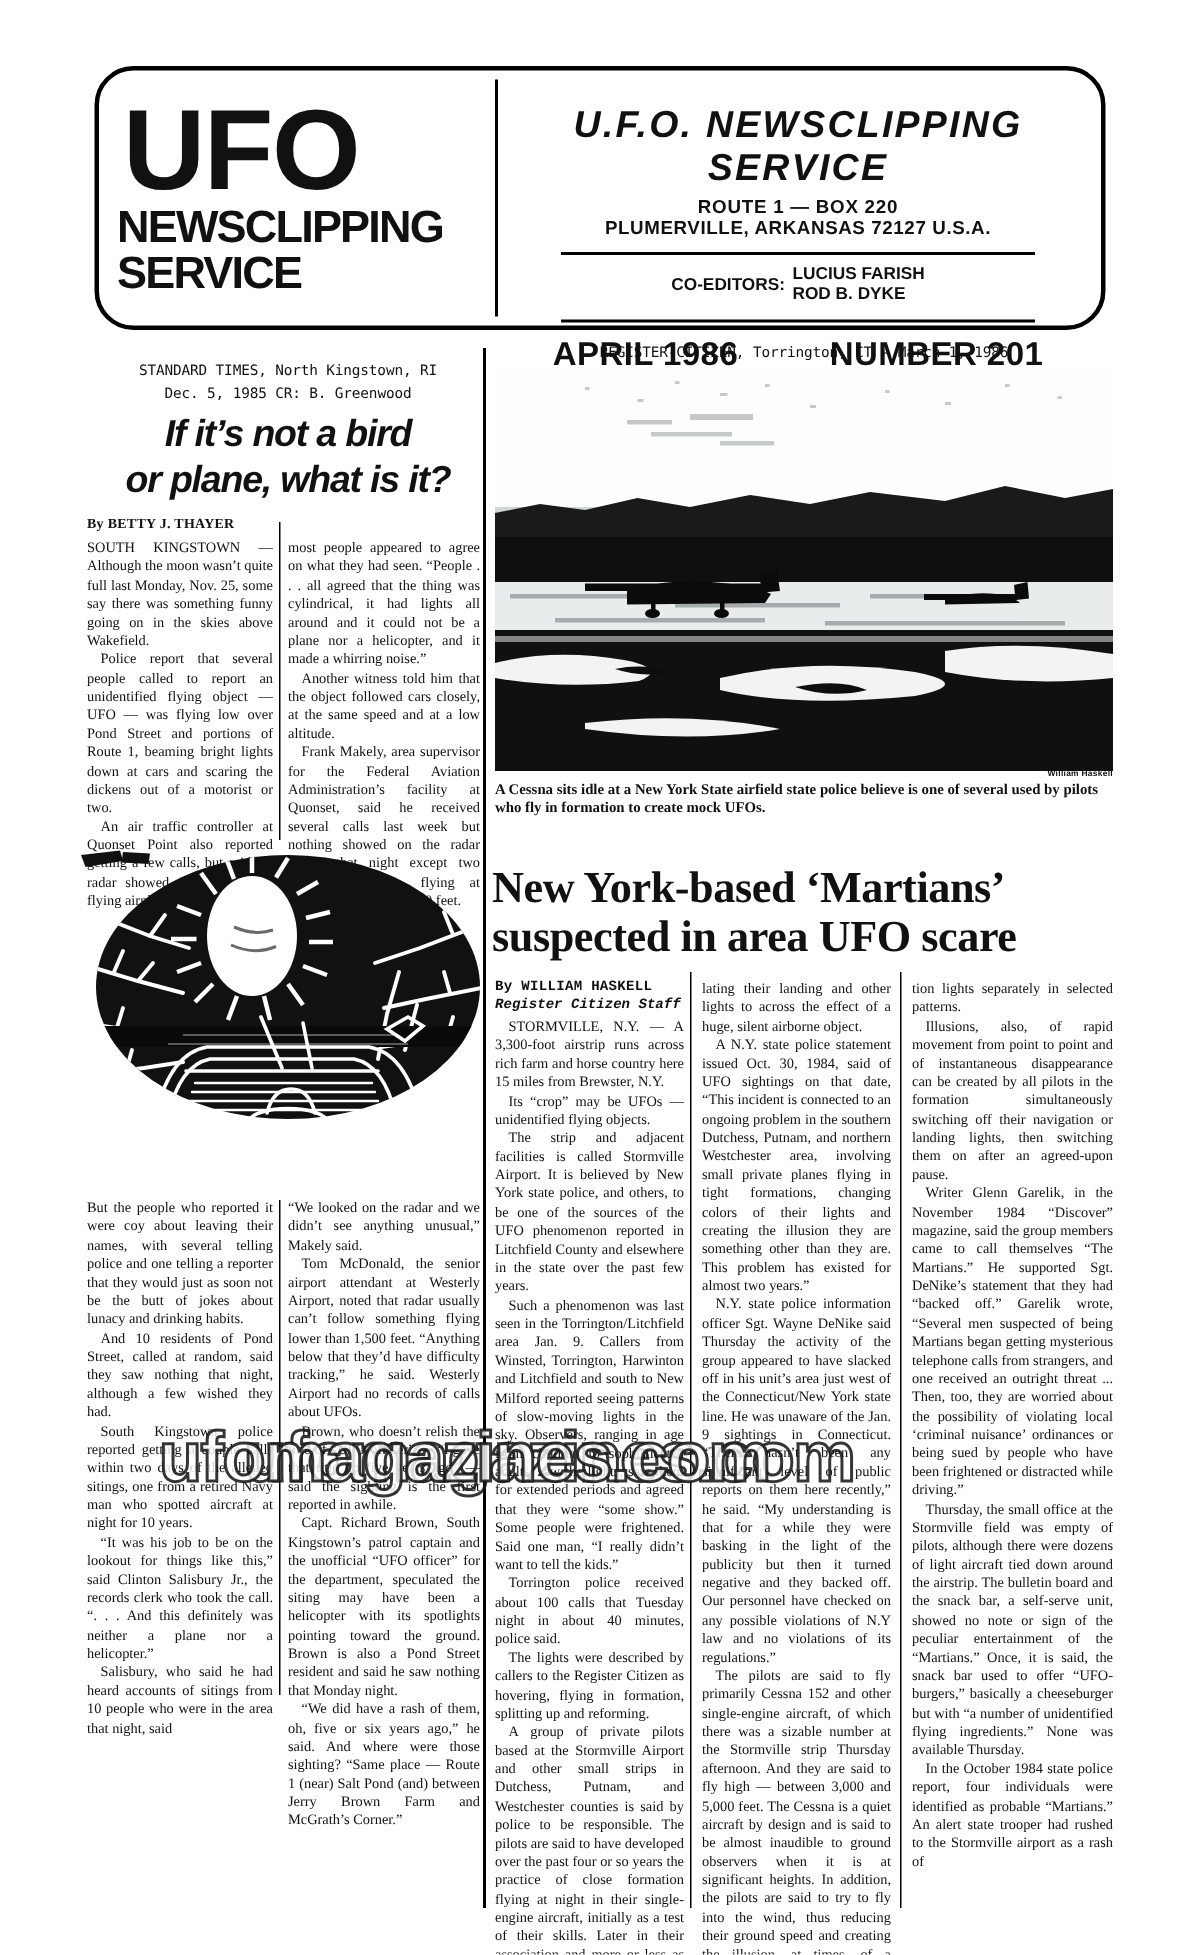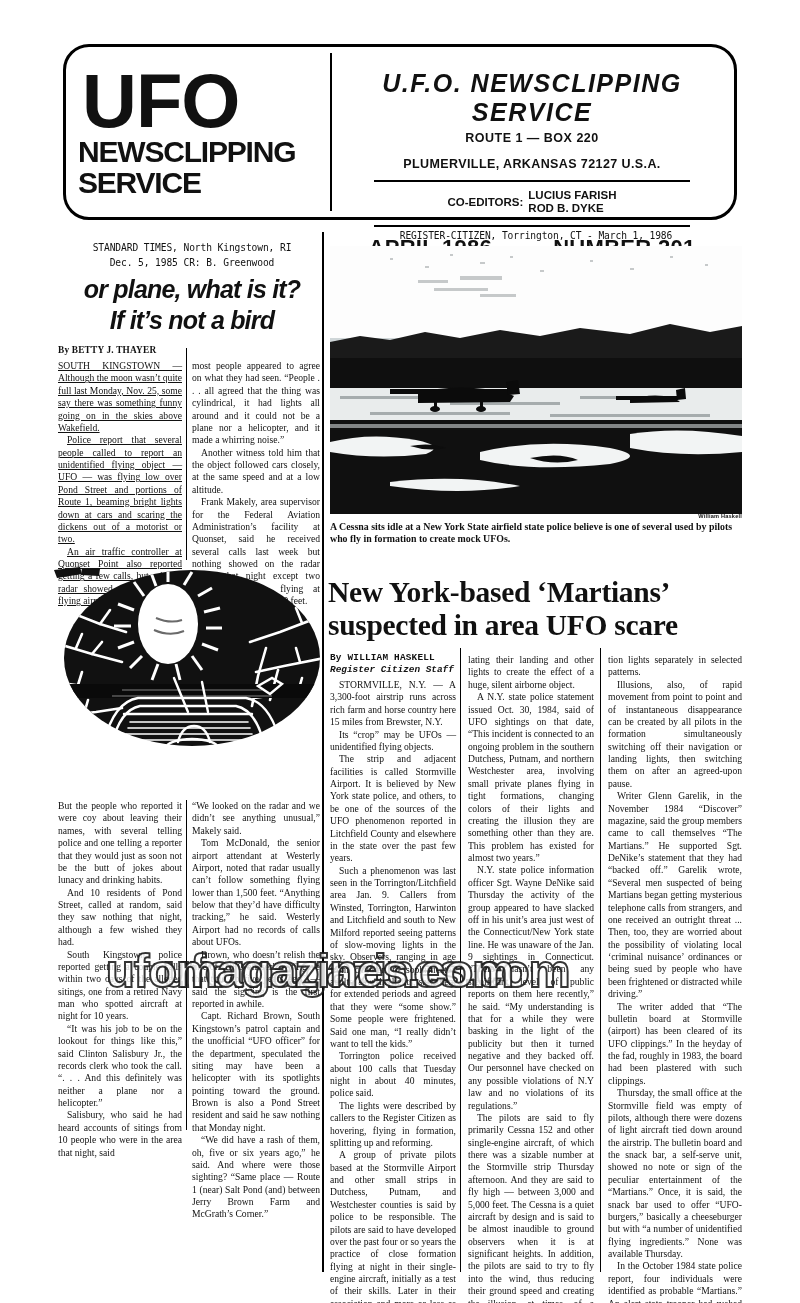--- a/index.html
+++ b/index.html
@@ -40,21 +40,21 @@
   .mh-right{
     position:absolute;left:272px;top:6px;right:8px;bottom:6px;
     font-family:"Liberation Sans", sans-serif;
     text-align:center;
   }
   .mh-title{
     font-size:25px;font-weight:bold;font-style:italic;letter-spacing:1.5px;
     margin-top:16px;
   }
   .mh-route{font-size:12.5px;font-weight:bold;letter-spacing:0.5px;margin-top:4px;}
-  .mh-city{font-size:12.5px;font-weight:bold;letter-spacing:0.4px;margin-top:12px;}
+  .mh-city{font-size:12.5px;font-weight:bold;letter-spacing:0.4px;margin-top:0;}
   .mh-rule{height:2px;background:#000;margin:9px 36px 0 36px;}
   .mh-ed{
     font-size:11.5px;font-weight:bold;margin-top:7px;
     display:flex;justify-content:center;align-items:center;gap:5px;
   }
   .mh-ed-names{text-align:left;line-height:1.12;}
   .mh-bottom{
     display:flex;justify-content:space-around;align-items:center;
     margin-top:8px;font-size:22px;font-weight:bold;letter-spacing:0.3px;
     font-family:"Liberation Sans", sans-serif;
@@ -186,27 +186,27 @@
   <div class="vrule" style="left:600px;top:648px;height:624px;width:1px;"></div>
   <div class="vrule" style="left:186px;top:348px;height:212px;width:1px;"></div>
   <div class="vrule" style="left:186px;top:800px;height:330px;width:1px;"></div>
 
   <div class="left-src src-line">
     <div>STANDARD TIMES, North Kingstown, RI</div>
     <div>Dec. 5, 1985  CR: B. Greenwood</div>
   </div>
 
   <div class="left-head">
+    <div>If it’s not a bird</div>
     <div>or plane, what is it?</div>
-    <div>If it’s not a bird</div>
   </div>
 
   <div class="left-byline">By BETTY J. THAYER</div>
 
-  <div class="bodycol" style="left:58px;top:360px;width:124px;text-decoration:underline;">
+  <div class="bodycol" style="left:58px;top:360px;width:124px;">
     <p class="noind">SOUTH KINGSTOWN — Although the moon wasn’t quite full last Monday, Nov. 25, some say there was something funny going on in the skies above Wakefield.</p>
     <p>Police report that several people called to report an unidentified flying object — UFO — was flying low over Pond Street and portions of Route 1, beaming bright lights down at cars and scaring the dickens out of a motorist or two.</p>
     <p>An air traffic controller at Quonset Point also reported getting a few calls, but said his radar showed only two high-flying airplanes that night.</p>
   </div>
 
   <div class="bodycol" style="left:192px;top:360px;width:128px;">
     <p class="noind">most people appeared to agree on what they had seen. “People . . . all agreed that the thing was cylindrical, it had lights all around and it could not be a plane nor a helicopter, and it made a whirring noise.”</p>
     <p>Another witness told him that the object followed cars closely, at the same speed and at a low altitude.</p>
     <p>Frank Makely, area supervisor for the Federal Aviation Administration’s facility at Quonset, said he received several calls last week but nothing showed on the radar screen that night except two Ransom airplanes, flying at between 4,500 and 5,500 feet.</p>
   </div>
@@ -414,31 +414,30 @@
     <p>STORMVILLE, N.Y. — A 3,300-foot airstrip runs across rich farm and horse country here 15 miles from Brewster, N.Y.</p>
     <p>Its “crop” may be UFOs — unidentified flying objects.</p>
     <p>The strip and adjacent facilities is called Stormville Airport. It is believed by New York state police, and others, to be one of the sources of the UFO phenomenon reported in Litchfield County and elsewhere in the state over the past few years.</p>
     <p>Such a phenomenon was last seen in the Torrington/Litchfield area Jan. 9. Callers from Winsted, Torrington, Harwinton and Litchfield and south to New Milford reported seeing patterns of slow-moving lights in the sky. Observers, ranging in age from children to sophisticated adults, saw the lights, saw them for extended periods and agreed that they were “some show.” Some people were frightened. Said one man, “I really didn’t want to tell the kids.”</p>
     <p>Torrington police received about 100 calls that Tuesday night in about 40 minutes, police said.</p>
     <p>The lights were described by callers to the Register Citizen as hovering, flying in formation, splitting up and reforming.</p>
     <p>A group of private pilots based at the Stormville Airport and other small strips in Dutchess, Putnam, and Westchester counties is said by police to be responsible. The pilots are said to have developed over the past four or so years the practice of close formation flying at night in their single-engine aircraft, initially as a test of their skills. Later in their association and more or less as an entertainment, a police officer at Troop K of the New York state police in Millbrook said Thursday, the fliers began manipu-</p>
   </div>
 
   <div class="bodycol" style="left:468px;top:654px;width:126px;">
-    <p class="noind">lating their landing and other lights to create the effect of a huge, silent airborne object.</p>
+    <p class="noind">lating their landing and other lights to across the effect of a huge, silent airborne object.</p>
     <p>A N.Y. state police statement issued Oct. 30, 1984, said of UFO sightings on that date, “This incident is connected to an ongoing problem in the southern Dutchess, Putnam, and northern Westchester area, involving small private planes flying in tight formations, changing colors of their lights and creating the illusion they are something other than they are. This problem has existed for almost two years.”</p>
     <p>N.Y. state police information officer Sgt. Wayne DeNike said Thursday the activity of the group appeared to have slacked off in his unit’s area just west of the Connecticut/New York state line. He was unaware of the Jan. 9 sightings in Connecticut. “There hasn’t been any significant level of public reports on them here recently,” he said. “My understanding is that for a while they were basking in the light of the publicity but then it turned negative and they backed off. Our personnel have checked on any possible violations of N.Y law and no violations of its regulations.”</p>
     <p>The pilots are said to fly primarily Cessna 152 and other single-engine aircraft, of which there was a sizable number at the Stormville strip Thursday afternoon. And they are said to fly high — between 3,000 and 5,000 feet. The Cessna is a quiet aircraft by design and is said to be almost inaudible to ground observers when it is at significant heights. In addition, the pilots are said to try to fly into the wind, thus reducing their ground speed and creating the illusion, at times, of a stationary object. By tight formation flying, the pilots can present their crafts’ red and green naviga-</p>
   </div>
 
   <div class="bodycol" style="left:608px;top:654px;width:134px;">
     <p class="noind">tion lights separately in selected patterns.</p>
     <p>Illusions, also, of rapid movement from point to point and of instantaneous disappearance can be created by all pilots in the formation simultaneously switching off their navigation or landing lights, then switching them on after an agreed-upon pause.</p>
     <p>Writer Glenn Garelik, in the November 1984 “Discover” magazine, said the group members came to call themselves “The Martians.” He supported Sgt. DeNike’s statement that they had “backed off.” Garelik wrote, “Several men suspected of being Martians began getting mysterious telephone calls from strangers, and one received an outright threat ... Then, too, they are worried about the possibility of violating local ‘criminal nuisance’ ordinances or being sued by people who have been frightened or distracted while driving.”</p>
-    <p>The writer added that “The bulletin board at Stormville (airport) has been cleared of its UFO clippings.” In the heyday of the fad, roughly in 1983, the board had been plastered with such clippings.</p>
     <p>Thursday, the small office at the Stormville field was empty of pilots, although there were dozens of light aircraft tied down around the airstrip. The bulletin board and the snack bar, a self-serve unit, showed no note or sign of the peculiar entertainment of the “Martians.” Once, it is said, the snack bar used to offer “UFO-burgers,” basically a cheeseburger but with “a number of unidentified flying ingredients.” None was available Thursday.</p>
     <p>In the October 1984 state police report, four individuals were identified as probable “Martians.” An alert state trooper had rushed to the Stormville airport as a rash of</p>
 
   </div>
 
   <div class="watermark">
     <span class="wm-fill">ufomagazines.com</span>
     <span>ufomagazines.com</span>
   </div>
 

